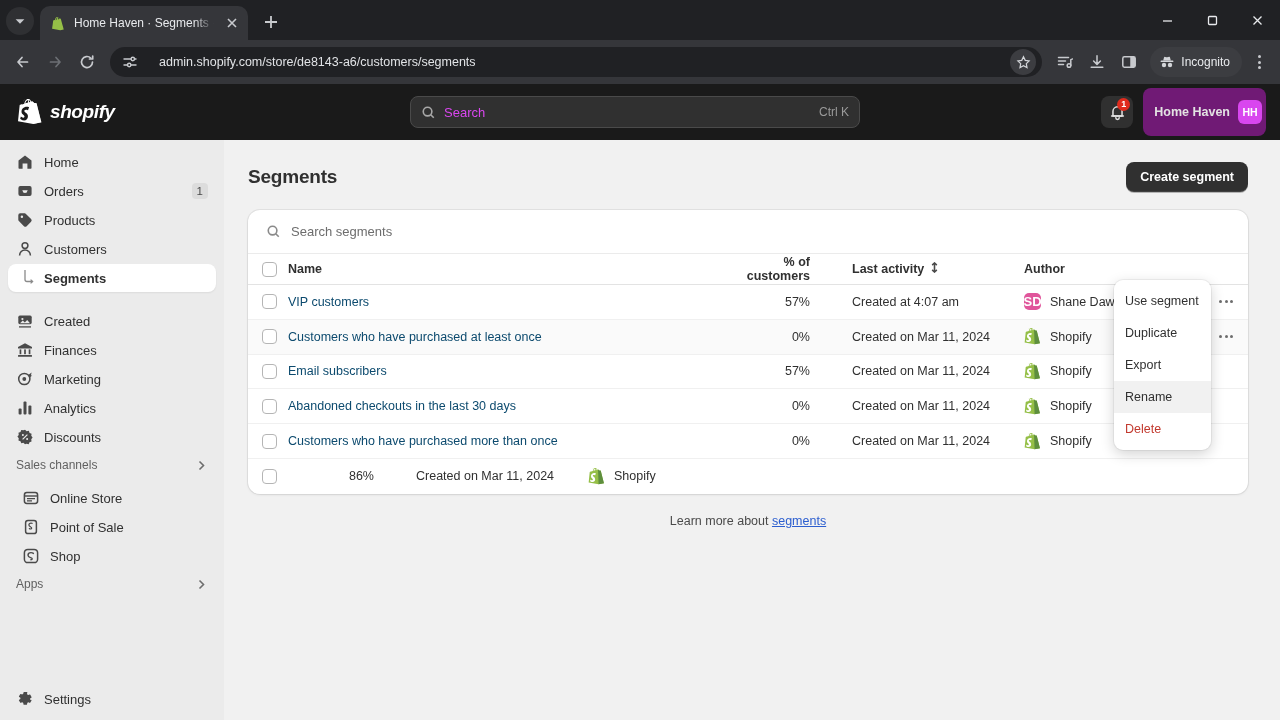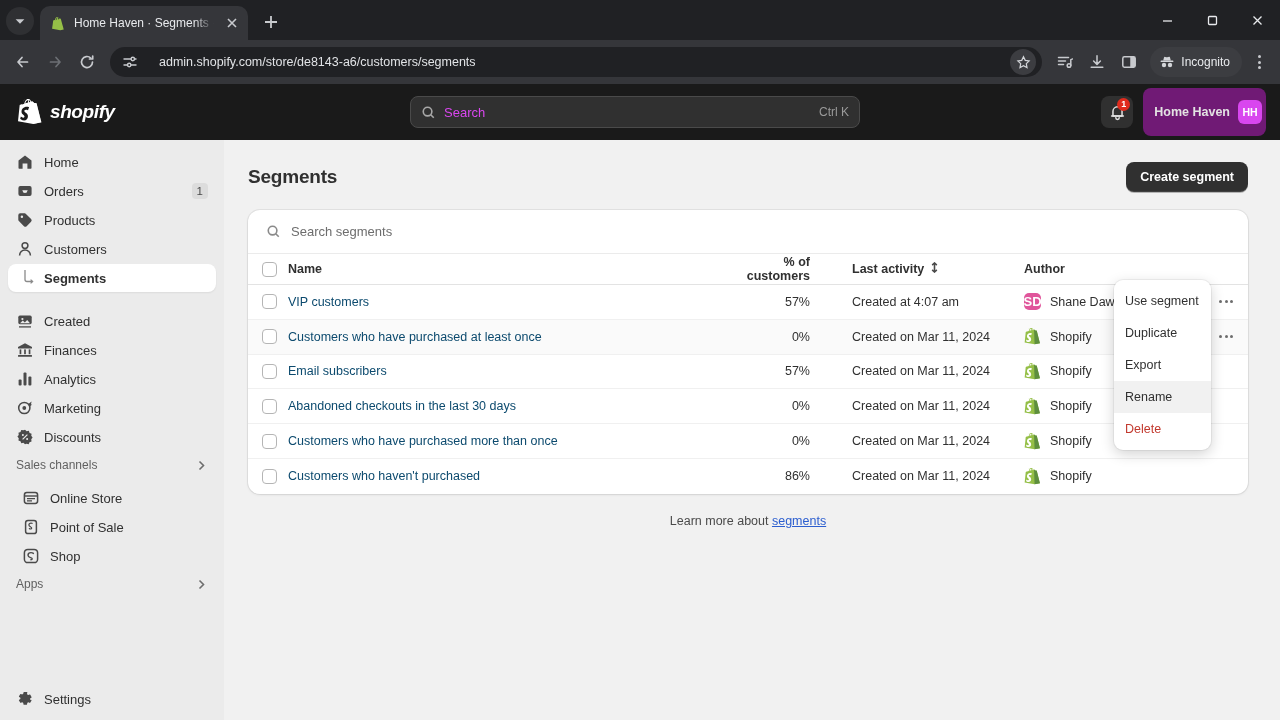--- a/index.html
+++ b/index.html
@@ -457,36 +457,36 @@
               <rect x="7.15" y="7.4" width="1.7" height="4.8"></rect>
               <rect x="11.7" y="7.4" width="1.7" height="4.8"></rect>
               <rect x="1" y="13.1" width="14" height="1.6" rx=".5"></rect>
             </svg>
         </span>
         <span class="nl">Finances</span>
       </div>
       <div class="nav-item">
         <span class="ni">
           <svg viewBox="0 0 16 16">
+              <circle cx="7.3" cy="8" r="5.6" fill="none" stroke="#4a4a4a" stroke-width="1.5"></circle>
+              <circle cx="7.3" cy="8" r="1.9"></circle>
+              <path d="M11.3 4l3.3-2.6-.7 3.2 1.3-.2-3 2.6z"></path>
+            </svg>
+        </span>
+        <span class="nl">Marketing</span>
+      </div>
+      <div class="nav-item">
+        <span class="ni">
+          <svg viewBox="0 0 16 16">
               <rect x="1.6" y="8.4" width="3" height="6" rx="1"></rect>
               <rect x="6.5" y="1.6" width="3" height="12.8" rx="1"></rect>
               <rect x="11.4" y="5.6" width="3" height="8.8" rx="1"></rect>
             </svg>
         </span>
         <span class="nl">Analytics</span>
-      </div>
-      <div class="nav-item">
-        <span class="ni">
-          <svg viewBox="0 0 16 16">
-              <circle cx="7.3" cy="8" r="5.6" fill="none" stroke="#4a4a4a" stroke-width="1.5"></circle>
-              <circle cx="7.3" cy="8" r="1.9"></circle>
-              <path d="M11.3 4l3.3-2.6-.7 3.2 1.3-.2-3 2.6z"></path>
-            </svg>
-        </span>
-        <span class="nl">Marketing</span>
       </div>
       <div class="nav-item">
         <span class="ni">
           <svg viewBox="0 0 16 16">
               <path d="M8 .8l1.7 1.35 2.15-.3.72 2.05 2.03.77-.35 2.15L15.6 8.6l-1.35 1.7.3 2.15-2.05.72-.77 2.03-2.15-.35L8 15.2l-1.58-1.35-2.15.35-.77-2.03-2.05-.72.3-2.15L.4 7.6l1.35-1.7-.3-2.15 2.05-.72.77-2.03 2.15.35z"></path>
               <path d="M5.6 10.4l4.8-4.8" stroke="#ebebeb" stroke-width="1.2"></path>
               <circle cx="5.9" cy="6.1" r="1" fill="#ebebeb"></circle>
               <circle cx="10.1" cy="9.9" r="1" fill="#ebebeb"></circle>
             </svg>
         </span>
@@ -677,21 +677,20 @@
                     <path d="M11.05 8.2l-1.02 3.03s-.9-.48-2-.48c-1.62 0-1.7 1.02-1.7 1.27 0 1.39 3.63 1.92 3.63 5.18 0 2.57-1.63 4.22-3.82 4.22-2.63 0-3.98-1.64-3.98-1.64l.7-2.33s1.38 1.19 2.55 1.19c.77 0 1.08-.6 1.08-1.04 0-1.82-2.98-1.9-2.98-4.88 0-2.51 1.8-4.95 5.44-4.95 1.4 0 2.1.4 2.1.4z" fill="#ffffff"></path>
                   </svg></span>
                 <span>Shopify</span>
               </div>
               <div class="c-more"></div>
             </div>
             <div class="tbl-row">
               <div class="c-check">
                 <span class="cbox"></span>
               </div>
-              <div class="c-name">Customers who haven't purchased</div>
               <div class="c-pct">86%</div>
               <div class="c-act">Created on Mar 11, 2024</div>
               <div class="c-auth">
                 <span class="shop-bag"><svg viewBox="0 0 24 26" width="17" height="17">
                     <path d="M18.6 4.4c-.02-.14-.14-.22-.24-.23-.1 0-2.2-.16-2.2-.16s-1.46-1.45-1.62-1.6c-.16-.16-.47-.11-.6-.08 0 0-.3.1-.8.25-.49-1.42-1.36-2.73-2.9-2.73h-.13A1.9 1.9 0 0 0 8.6 0C5.9 0 4.6 3.4 4.2 5.12l-1.9.59c-.6.18-.6.2-.68.76L0 22.2 15.2 25l8.25-1.78S18.62 4.55 18.6 4.4zM12.3 2.9l-1.32.4v-.28c0-.86-.12-1.55-.31-2.1.78.1 1.3 1 1.63 1.98zM9.7.98c.21.54.35 1.3.35 2.35v.17l-2.72.84C7.85 2.34 8.85 1.35 9.7.98zM8.64.06c.15 0 .3.05.44.15-1.12.53-2.32 1.86-2.83 4.5l-2.15.67C4.55 3.77 5.66.06 8.64.06z" fill="#95bf47"></path>
                     <path d="M18.36 4.17c-.1 0-2.2-.16-2.2-.16s-1.46-1.45-1.62-1.6a.4.4 0 0 0-.22-.1L15.21 25l8.25-1.78S18.62 4.55 18.6 4.4a.3.3 0 0 0-.24-.23z" fill="#5e8e3e"></path>
                     <path d="M11.05 8.2l-1.02 3.03s-.9-.48-2-.48c-1.62 0-1.7 1.02-1.7 1.27 0 1.39 3.63 1.92 3.63 5.18 0 2.57-1.63 4.22-3.82 4.22-2.63 0-3.98-1.64-3.98-1.64l.7-2.33s1.38 1.19 2.55 1.19c.77 0 1.08-.6 1.08-1.04 0-1.82-2.98-1.9-2.98-4.88 0-2.51 1.8-4.95 5.44-4.95 1.4 0 2.1.4 2.1.4z" fill="#ffffff"></path>
                   </svg></span>
                 <span>Shopify</span>
               </div>

